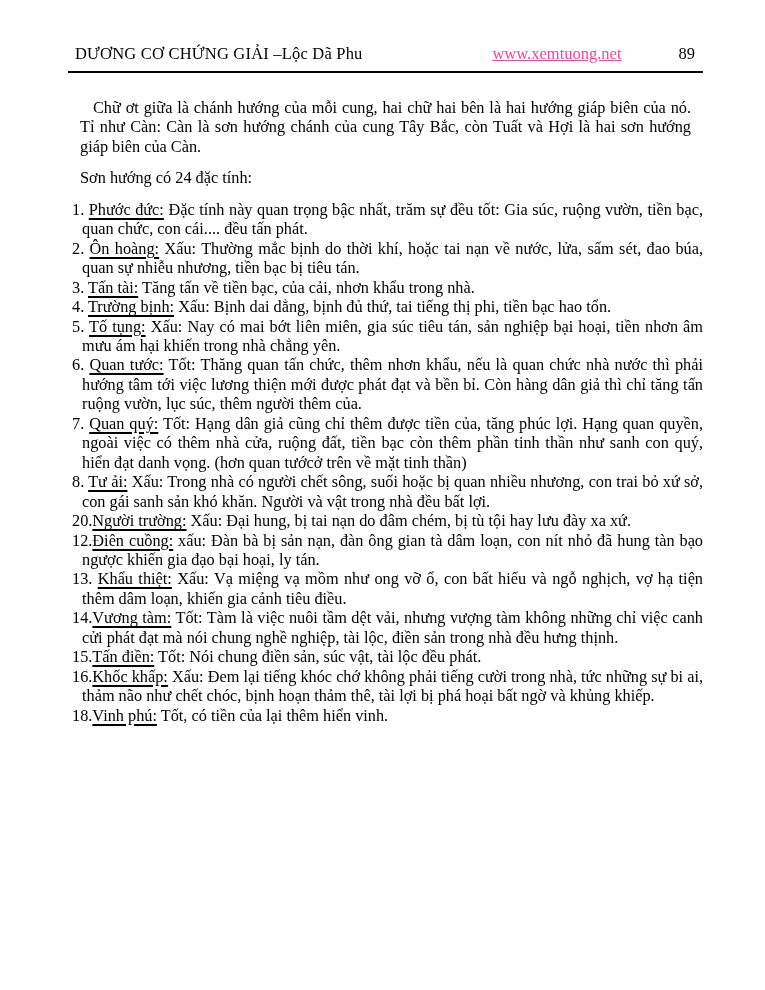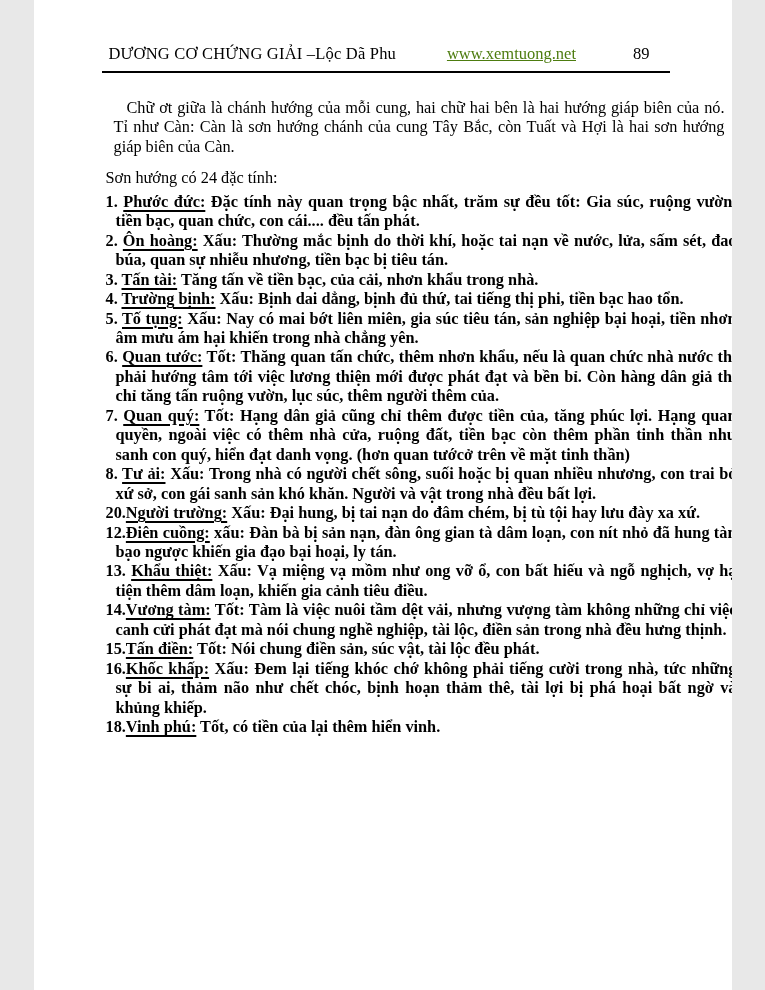--- a/index.html
+++ b/index.html
@@ -1,54 +1,54 @@
 <!DOCTYPE html>
 <html><head>
 <meta charset="utf-8">
 <style>
   html,body { margin:0; padding:0; background:#e8e8e8; }
   .page {
     position:relative;
-    width:698px; height:990px;
+    width:765px; height:990px;
     background:#ffffff;
     color:#000000;
     font-family:"Liberation Serif","DejaVu Serif",serif;
     overflow:hidden;
     margin:0 auto;
   }
   .header {
     position:absolute; left:75px; right:62px; top:44px;
     display:flex; align-items:baseline;
     font-size:16.5px; white-space:nowrap;
   }
   .title { flex:1 1 auto; letter-spacing:0.2px; }
   .link { text-decoration:underline; cursor:pointer; }
-  .pagenum { margin-left:57px; margin-right:20px; }
+  .pagenum { margin-left:57px; margin-right:8px; }
   .rule {
     position:absolute; left:68px; right:62px; top:71px;
     border-top:2px solid #000;
   }
   .body {
     position:absolute; left:68px; top:86px; width:635px;
     font-size:16.3px; line-height:19.45px;
     text-align:justify;
   }
   .intro { margin:12px; text-indent:13px; }
-  .list-intro { margin:4px; }
-  .item { padding-left:14px; text-indent:-10px;font-weight:bold; }
+  .list-intro { margin:12px; }
+  .item { padding-left:14px; text-indent:-10px; }
   .num { white-space:pre; }
   .term { text-decoration:underline; text-decoration-thickness:1.5px; text-underline-offset:2.5px; }
 </style>
 </head>
 <body>
 
 <div class="page">
   <div class="header">
     <span class="title">DƯƠNG CƠ CHỨNG GIẢI –Lộc Dã Phu</span>
-    <span class="link" style="color: #4d7c0f;">www.xemtuong.net</span>
+    <span class="link" style="color: #ec4899;">www.xemtuong.net</span>
     <span class="pagenum">89</span>
   </div>
   <div class="rule"></div>
   <div class="body">
     <p class="intro">Chữ ơt giữa là chánh hướng của mỗi cung, hai chữ hai bên là hai hướng giáp biên của nó. Tỉ như Càn: Càn là sơn hướng chánh của cung Tây Bắc, còn Tuất và Hợi là hai sơn hướng giáp biên của Càn.</p>
     <p class="list-intro">Sơn hướng có 24 đặc tính:</p>
     <div id="list">
         <div class="item"><span class="num">1. </span><span class="term">Phước đức:</span><span class="desc"> Đặc tính này quan trọng bậc nhất, trăm sự đều tốt: Gia súc, ruộng vườn, tiền bạc, quan chức, con cái.... đều tấn phát.</span></div>
         <div class="item"><span class="num">2. </span><span class="term">Ôn hoàng:</span><span class="desc"> Xấu: Thường mắc bịnh do thời khí, hoặc tai nạn về nước, lửa, sấm sét, đao búa, quan sự nhiễu nhương, tiền bạc bị tiêu tán.</span></div>
         <div class="item"><span class="num">3. </span><span class="term">Tấn tài:</span><span class="desc"> Tăng tấn về tiền bạc, của cải, nhơn khẩu trong nhà.</span></div>

